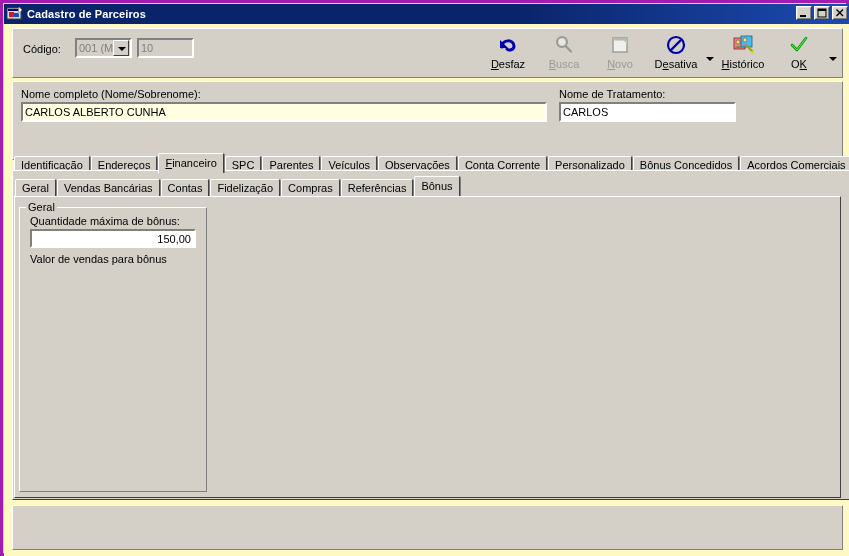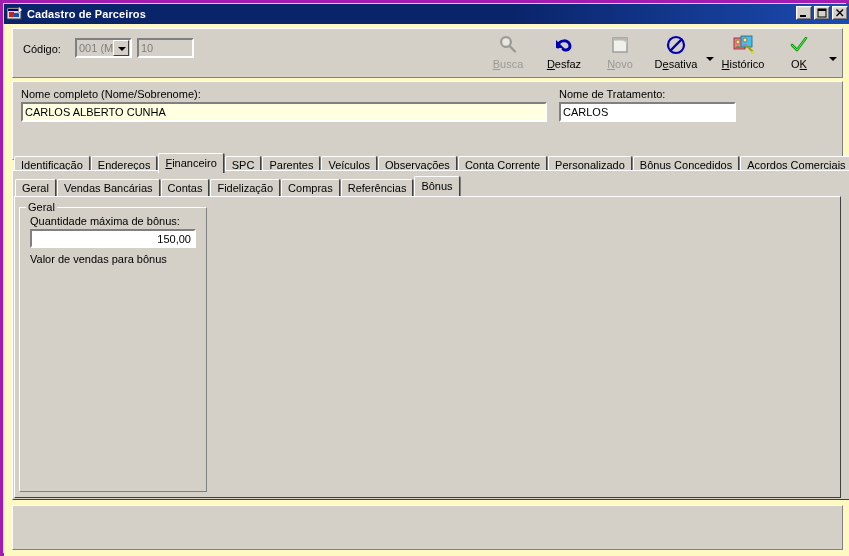--- a/index.html
+++ b/index.html
@@ -385,36 +385,36 @@
           <span class="cbtn"></span>
         </div>
 
         <div class="field disabled" style="position:absolute;left:124px;top:9px;width:57px;height:20px;">10</div>
 
         <div class="toolbar">
 
           <div class="tb-item">
             <span class="tb-icon">
               <svg width="22" height="22" viewBox="0 0 22 22">
+                <path d="M5 13 C5 5, 17 5, 17 12 C17 16, 12 17, 10 15" fill="none" stroke="#0000b0" stroke-width="3" stroke-linecap="round"></path>
+                <path d="M3 6 L3 14 L11 14 Z" fill="#0000b0"></path>
+              </svg>
+            </span>
+            <span class="tb-label"><u>D</u>esfaz</span>
+          </div>
+
+          <div class="tb-item">
+            <span class="tb-icon">
+              <svg width="22" height="22" viewBox="0 0 22 22">
                 <circle cx="9" cy="8" r="5" fill="none" stroke="#9a9a94" stroke-width="2"></circle>
                 <circle cx="9" cy="8" r="3.2" fill="#e8e8e4"></circle>
                 <path d="M12.6 12 L18 17.5" stroke="#9a9a94" stroke-width="2.4" stroke-linecap="round"></path>
               </svg>
             </span>
             <span class="tb-label dim"><u>B</u>usca</span>
-          </div>
-
-          <div class="tb-item">
-            <span class="tb-icon">
-              <svg width="22" height="22" viewBox="0 0 22 22">
-                <path d="M5 13 C5 5, 17 5, 17 12 C17 16, 12 17, 10 15" fill="none" stroke="#0000b0" stroke-width="3" stroke-linecap="round"></path>
-                <path d="M3 6 L3 14 L11 14 Z" fill="#0000b0"></path>
-              </svg>
-            </span>
-            <span class="tb-label"><u>D</u>esfaz</span>
           </div>
 
           <div class="tb-item">
             <span class="tb-icon">
               <svg width="20" height="20" viewBox="0 0 20 20">
                 <rect x="3" y="3" width="14" height="14" fill="#f0f0ec" stroke="#9a9a94" stroke-width="1.4"></rect>
                 <path d="M17 3 L17 9 L11 3 Z" fill="#c8c8c4"></path>
                 <rect x="3" y="3" width="14" height="2.5" fill="#b8b8b2"></rect>
               </svg>
             </span>

